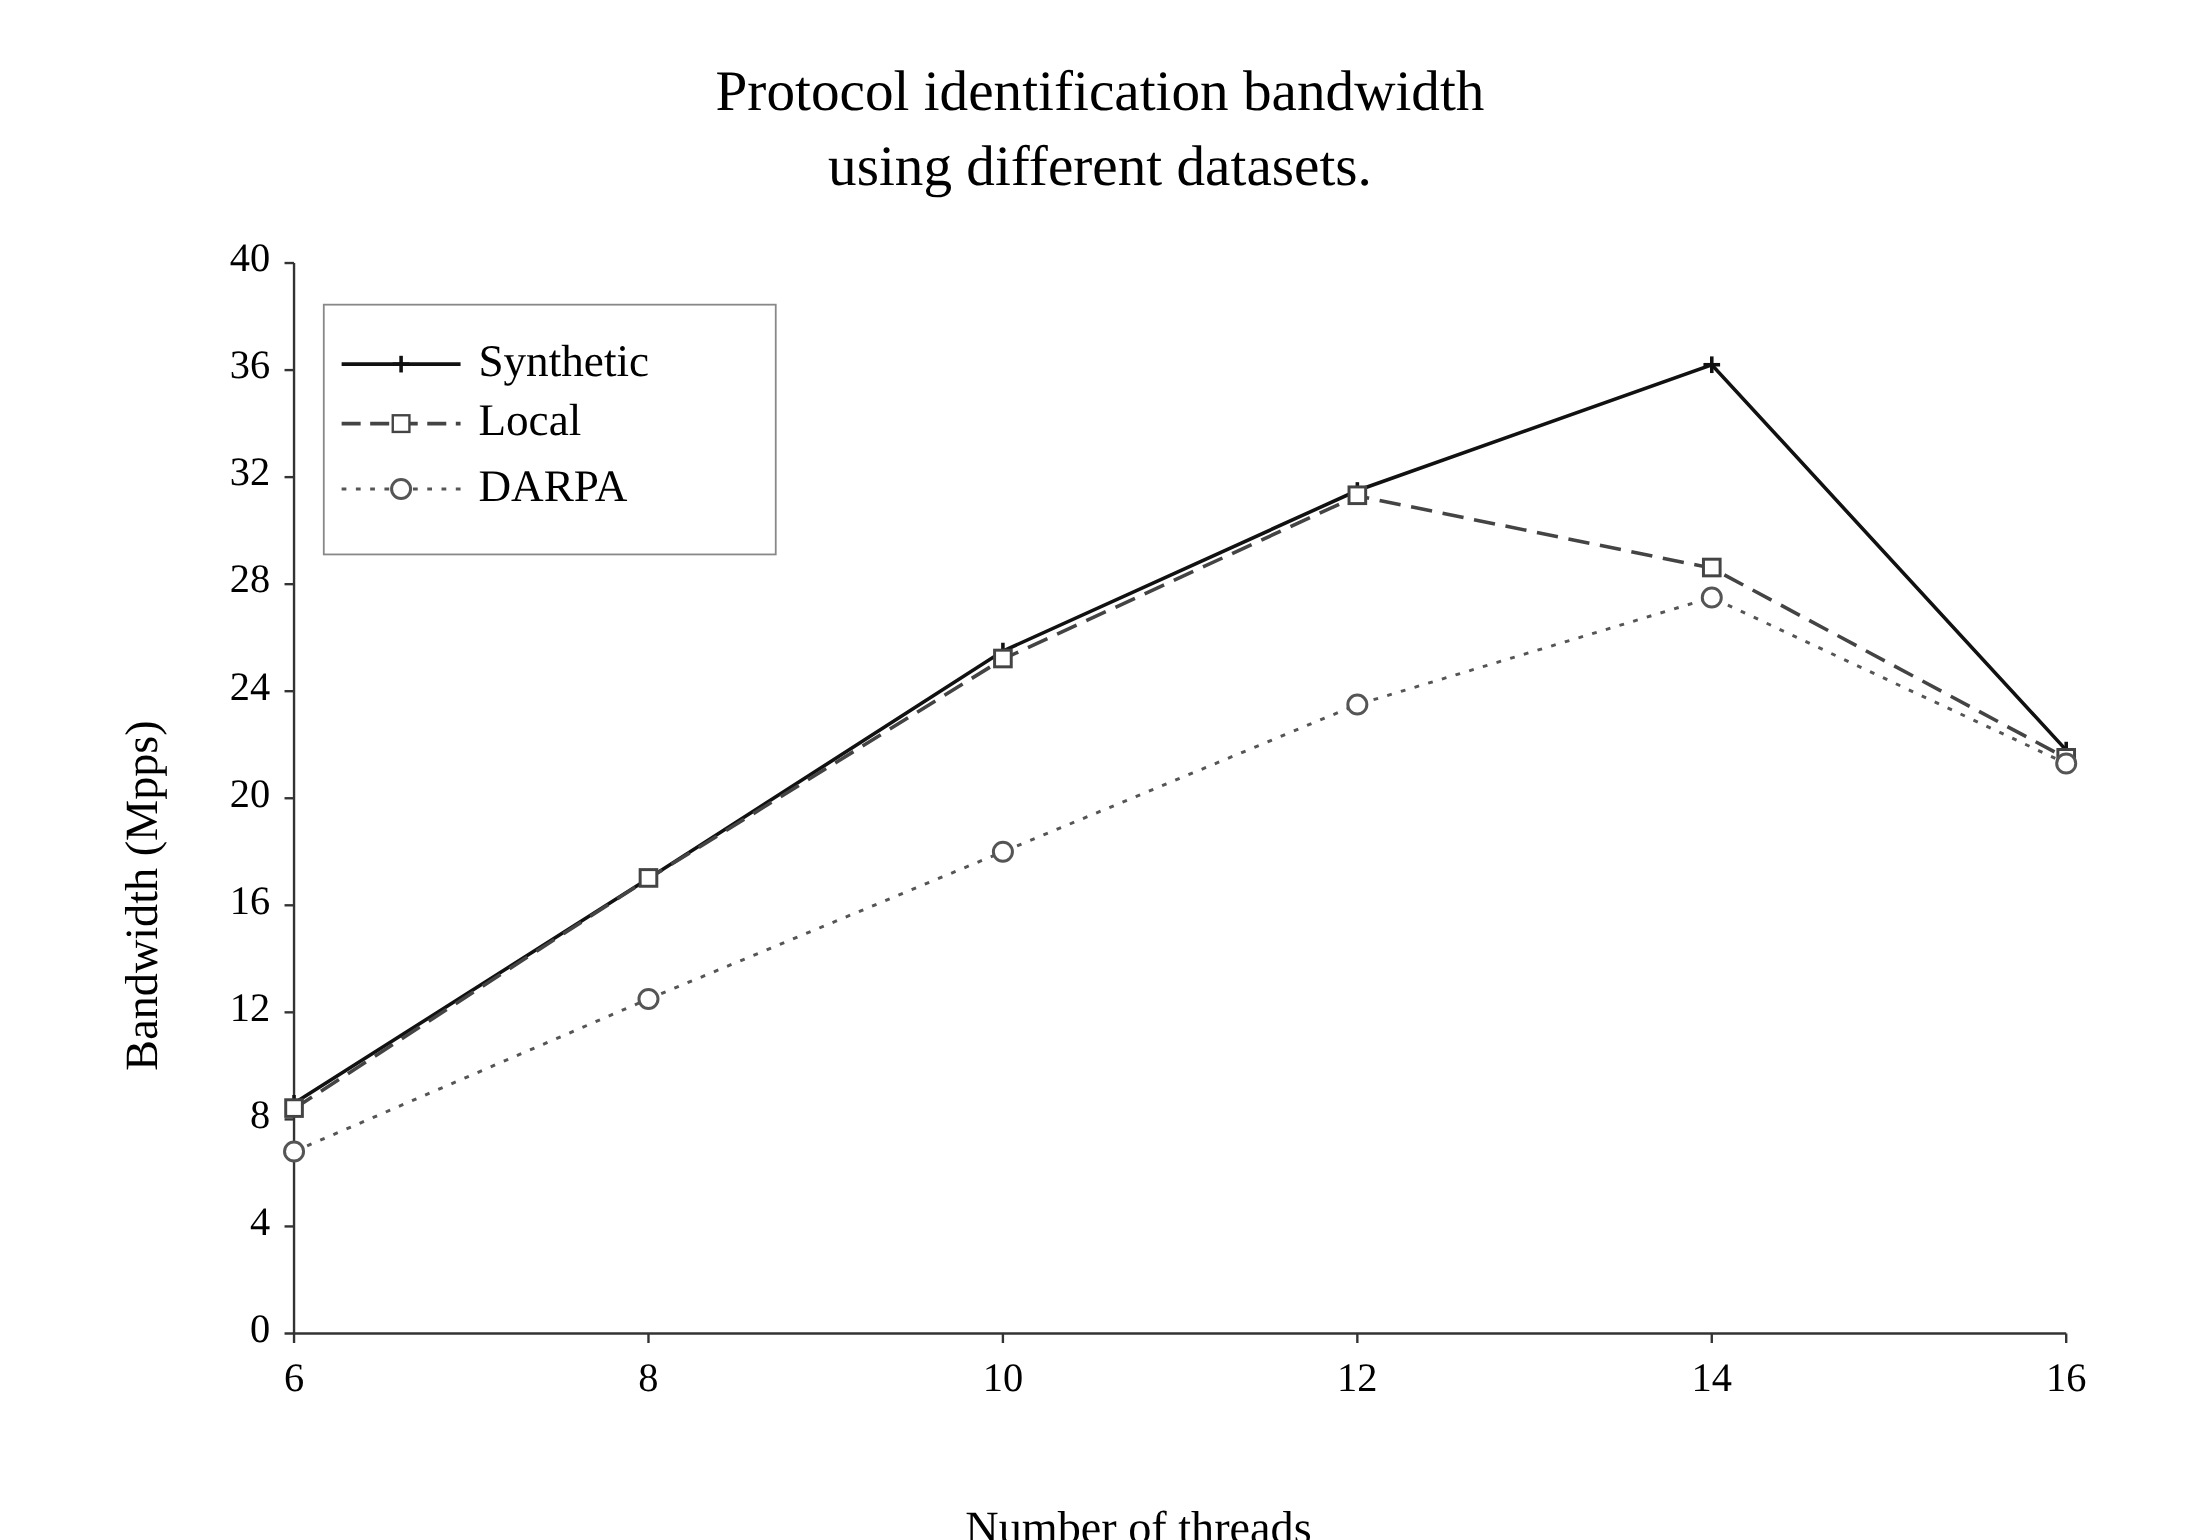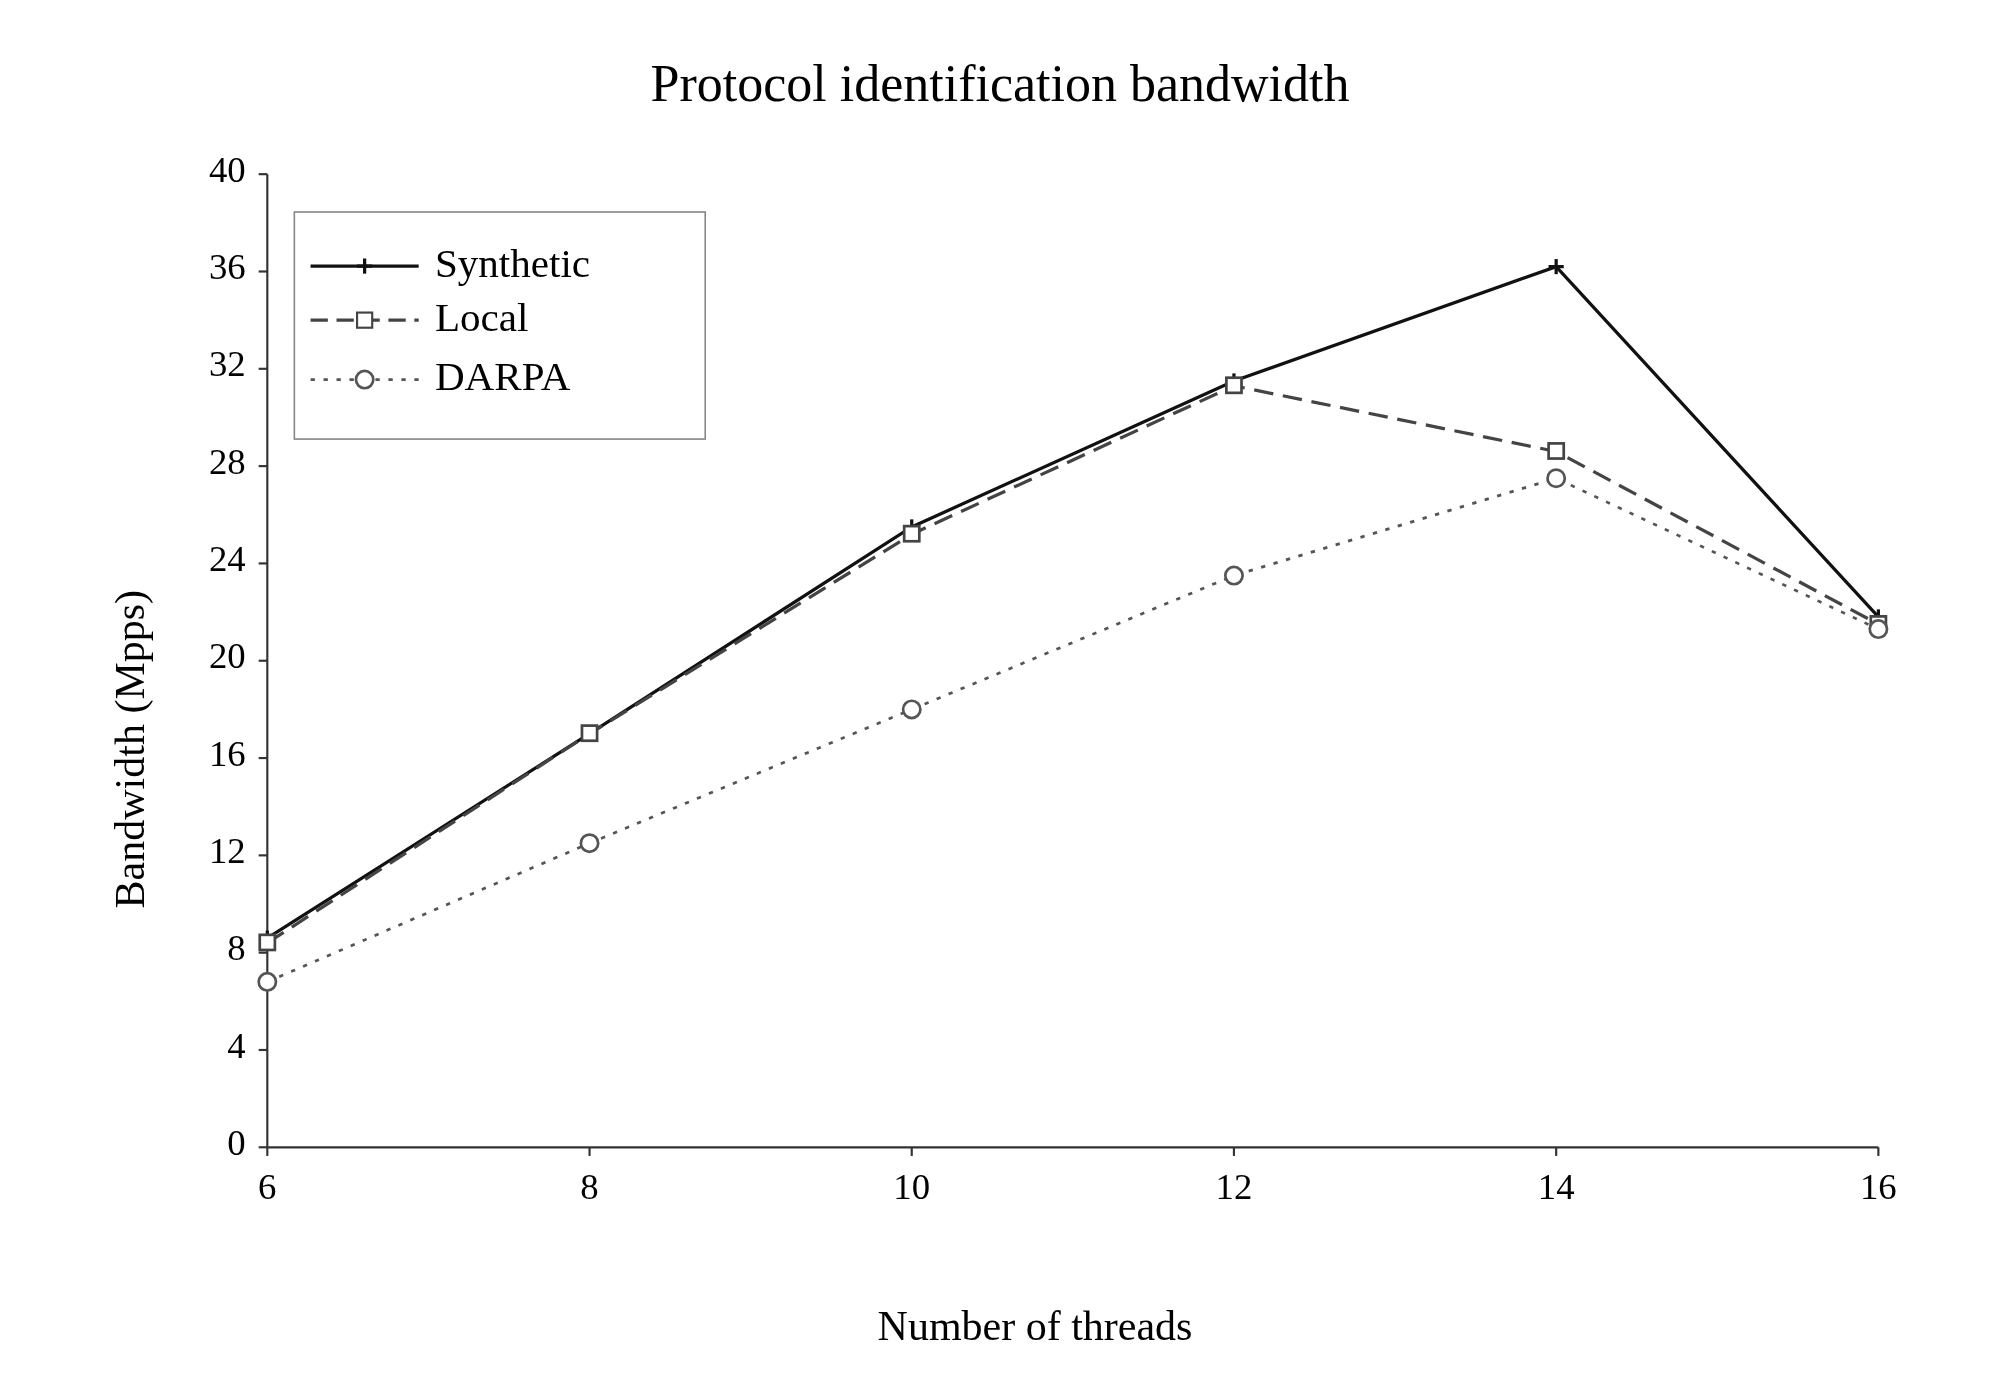--- a/index.html
+++ b/index.html
@@ -56,20 +56,21 @@
       text-align: center;
       margin-top: 10px;
     }
   </style>
 </head>
 <body>
 
 <div class="chart-container">
   <div class="chart-title">
     <span>Protocol identification bandwidth</span><br>
+    <span>using different datasets.</span>
   </div>
 
   <div class="chart-area">
     <div class="y-axis-label">Bandwidth (Mpps)</div>
     <div class="chart-inner">
       <div class="svg-wrapper">
         <svg id="main-svg" width="100%" height="100%" viewBox="0 0 1600 1050">
 
           <line x1="90" y1="20" x2="90" y2="920" stroke="#333" stroke-width="2"></line>
 

